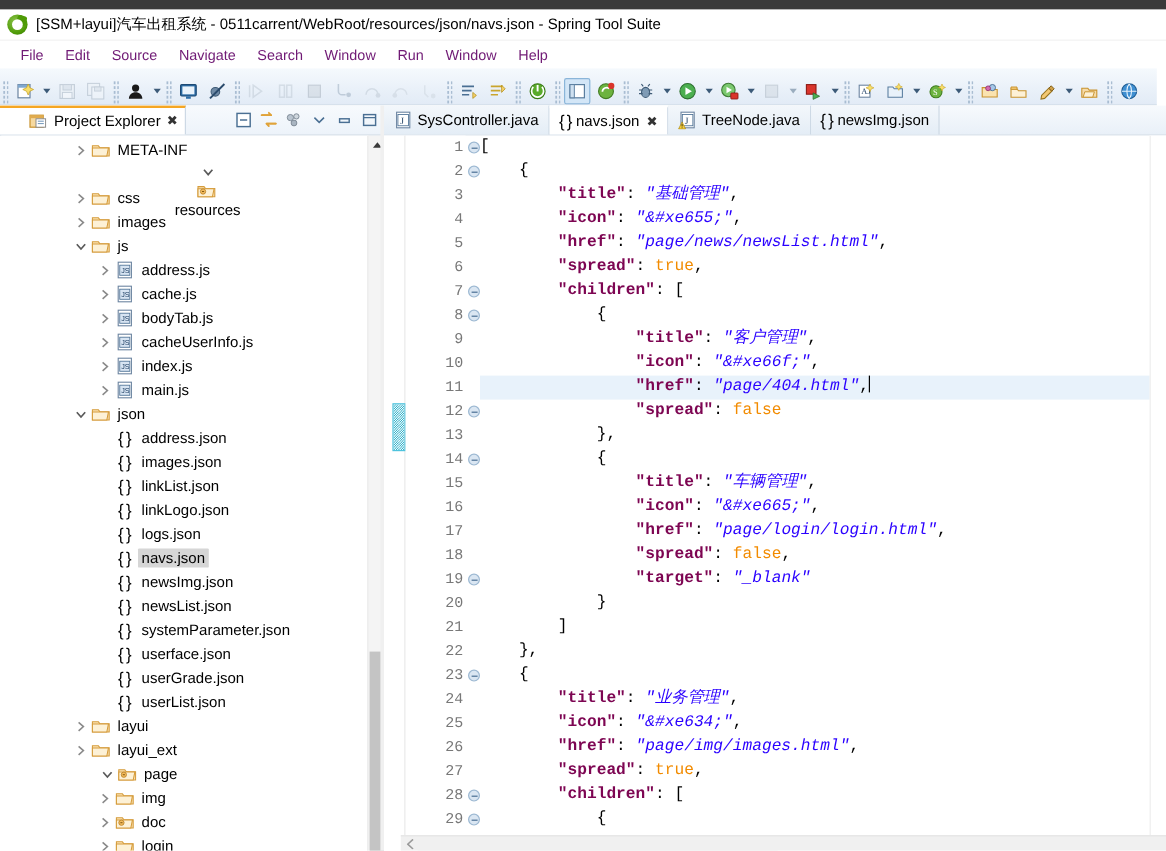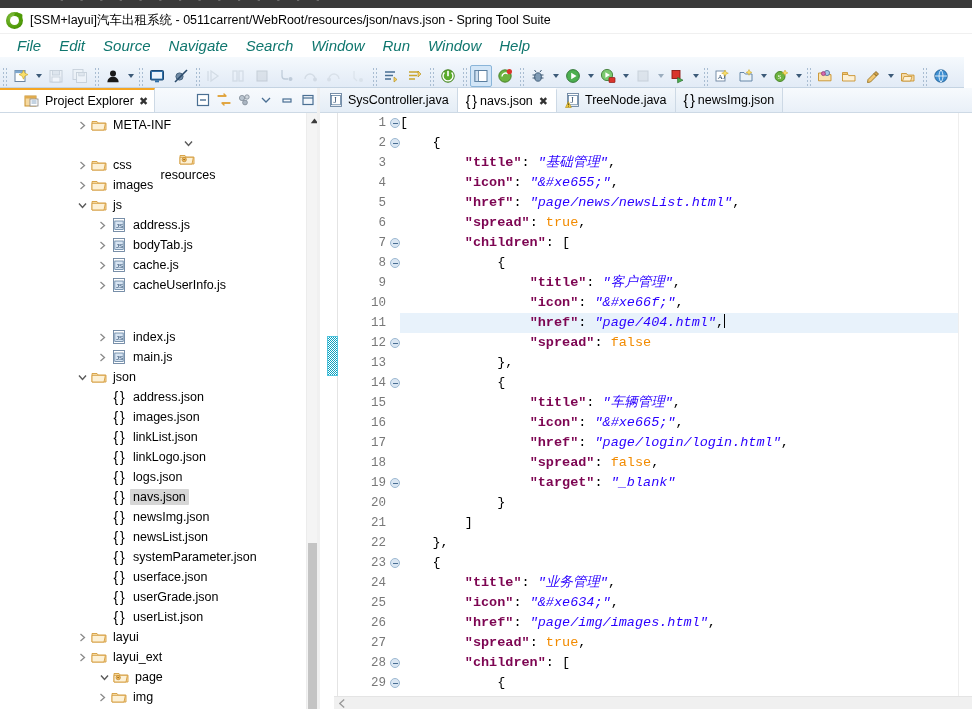--- a/index.html
+++ b/index.html
@@ -53,23 +53,22 @@
     font-family: "Liberation Sans", sans-serif;
   }
 
   
   .menubar {
     position: absolute; left: 0; top: 34px; width: 972px; height: 23px;
     background: #ffffff;
     display: flex; align-items: center; padding-left: 8px;
   }
   .menuitem {
-    padding: 2px 9px; font-size: 15px; color: #0f766e; cursor: default;
+    padding: 2px 9px; font-size: 12px; color: #701a75; cursor: default;
     white-space: nowrap;
-    font-style: italic;
   }
 
   
   .toolbar {
     position: absolute; left: 0; top: 57px; width: 964px; height: 31px;
     background: linear-gradient(180deg,#f5f9fd 0%, #eaf1f9 55%, #e2ebf6 100%);
     border-bottom: 1px solid #c4d3e2;
     display: flex; align-items: flex-end; overflow: hidden;
   }
   .tb-grip {
@@ -120,21 +119,21 @@
   }
   .view-tab-label { font-size: 12.5px; color: #000; white-space: nowrap; }
   .view-tab-close { font-size: 11px; color: #333; line-height: 1; }
   .view-tools {
     position: absolute; right: 3px; top: 2px;
     display: flex; align-items: center; gap: 2px;
   }
   .vt-btn { width: 19px; height: 19px; display: flex; align-items: center; justify-content: center; }
 
   .tree {
-    position: absolute; left: 16px; top: 25px; width: 306px; height: 596px;
+    position: absolute; left: 1px; top: 25px; width: 306px; height: 596px;
     overflow: hidden;
     background: #ffffff;
     padding-top: 2px;
   }
   .trow {
     height: 20px; display: flex; align-items: center; white-space: nowrap;
     font-size: 12.5px; color: #000;
   }
   .trow .lbl { padding: 1px 3px; border-radius: 1px; }
   .trow.selected .lbl { background: #d6d6d6; }
@@ -680,53 +679,53 @@
                 <path d="M2.5 1l4 3.5-4 3.5" fill="none" stroke="#8a8a8a" stroke-width="1.3"></path>
               </svg>
             </span>
             <span class="tico">
               <svg class="ic" viewBox="0 0 16 16">
                 <rect x="2.5" y="1.5" width="11" height="13" fill="#fff" stroke="#6b84a0" stroke-width="0.9"></rect>
                 <rect x="3.8" y="4" width="8.4" height="8.4" fill="#d7e4f2" stroke="#4a6f93" stroke-width="0.7"></rect>
                 <text x="5" y="10.6" font-family="Liberation Sans" font-size="6" fill="#1e3f63">JS</text>
               </svg>
             </span>
-            <span class="lbl">bodyTab.js</span>
+            <span class="lbl">cache.js</span>
           </div>
           <div class="trow" style="padding-left: 78px;">
             <span class="twist">
               <svg width="9" height="9" viewBox="0 0 9 9">
                 <path d="M2.5 1l4 3.5-4 3.5" fill="none" stroke="#8a8a8a" stroke-width="1.3"></path>
               </svg>
             </span>
             <span class="tico">
               <svg class="ic" viewBox="0 0 16 16">
                 <rect x="2.5" y="1.5" width="11" height="13" fill="#fff" stroke="#6b84a0" stroke-width="0.9"></rect>
                 <rect x="3.8" y="4" width="8.4" height="8.4" fill="#d7e4f2" stroke="#4a6f93" stroke-width="0.7"></rect>
                 <text x="5" y="10.6" font-family="Liberation Sans" font-size="6" fill="#1e3f63">JS</text>
               </svg>
             </span>
-            <span class="lbl">cache.js</span>
+            <span class="lbl">bodyTab.js</span>
           </div>
           <div class="trow" style="padding-left: 78px;">
             <span class="twist">
               <svg width="9" height="9" viewBox="0 0 9 9">
                 <path d="M2.5 1l4 3.5-4 3.5" fill="none" stroke="#8a8a8a" stroke-width="1.3"></path>
               </svg>
             </span>
             <span class="tico">
               <svg class="ic" viewBox="0 0 16 16">
                 <rect x="2.5" y="1.5" width="11" height="13" fill="#fff" stroke="#6b84a0" stroke-width="0.9"></rect>
                 <rect x="3.8" y="4" width="8.4" height="8.4" fill="#d7e4f2" stroke="#4a6f93" stroke-width="0.7"></rect>
                 <text x="5" y="10.6" font-family="Liberation Sans" font-size="6" fill="#1e3f63">JS</text>
               </svg>
             </span>
             <span class="lbl">cacheUserInfo.js</span>
           </div>
-          <div class="trow" style="padding-left: 78px; margin-top: 32px;">
+          <div class="trow" style="padding-left: 78px;">
             <span class="twist">
               <svg width="9" height="9" viewBox="0 0 9 9">
                 <path d="M2.5 1l4 3.5-4 3.5" fill="none" stroke="#8a8a8a" stroke-width="1.3"></path>
               </svg>
             </span>
             <span class="tico">
               <svg class="ic" viewBox="0 0 16 16">
                 <rect x="2.5" y="1.5" width="11" height="13" fill="#fff" stroke="#6b84a0" stroke-width="0.9"></rect>
                 <rect x="3.8" y="4" width="8.4" height="8.4" fill="#d7e4f2" stroke="#4a6f93" stroke-width="0.7"></rect>
                 <text x="5" y="10.6" font-family="Liberation Sans" font-size="6" fill="#1e3f63">JS</text>

